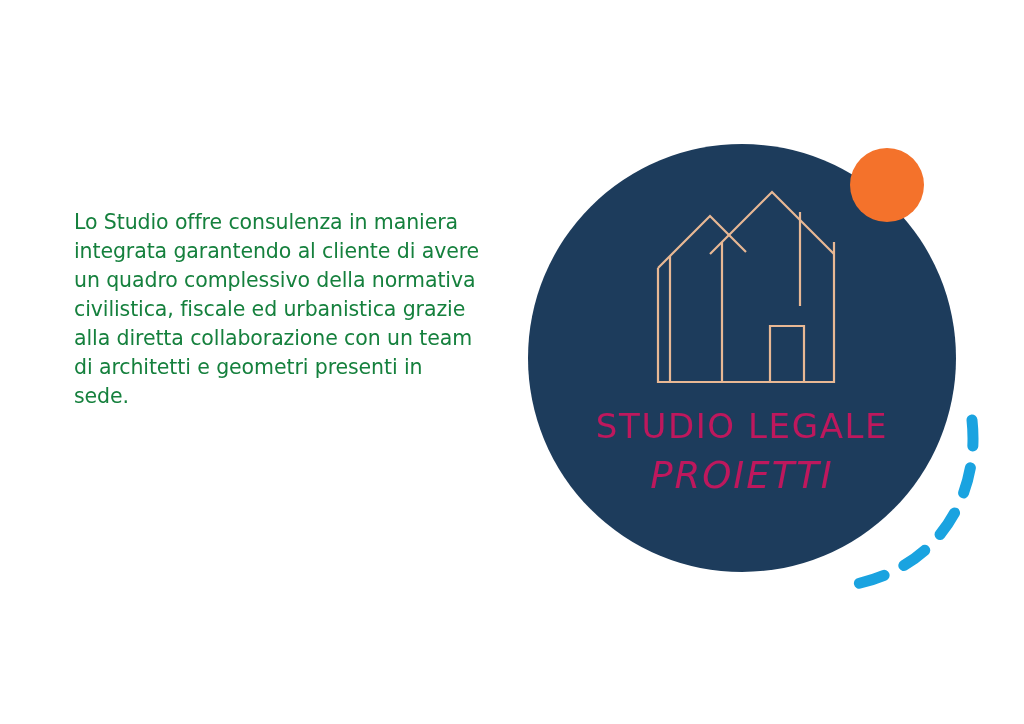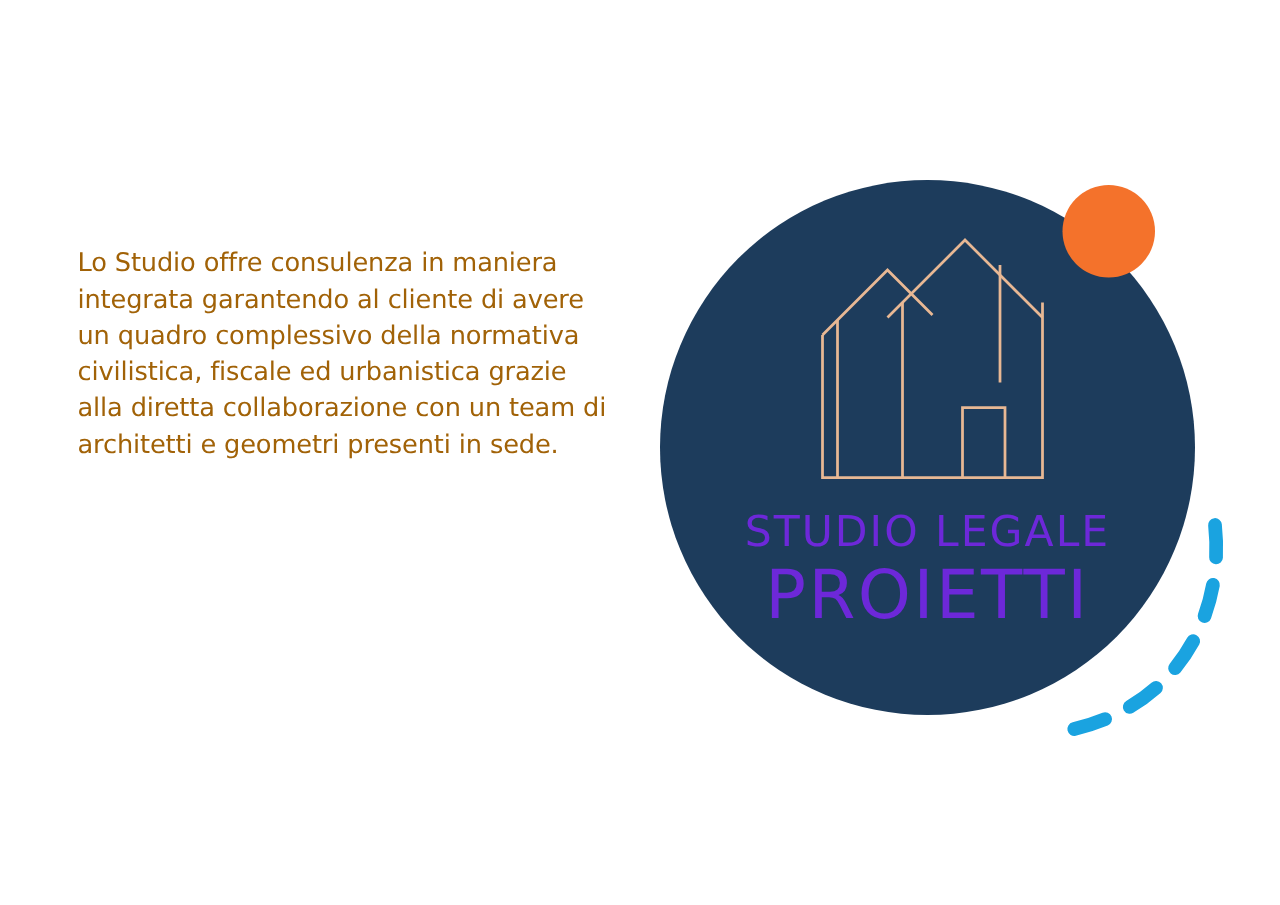--- a/index.html
+++ b/index.html
@@ -22,25 +22,25 @@
   }
 
   
   .text-column {
     position: absolute;
     left: 62px;
     top: 196px;
     width: 432px;
   }
   .paragraph {
-    color: #a16207;
+    color: #15803d;
     font-size: 20.5px;
     line-height: 29px;
     text-align: justify;
-    margin: 0;
+    margin: 12px;
     letter-spacing: -0.1px;
   }
   .paragraph.first {
     text-align: left;
   }
   .paragraph + .paragraph {
     margin-top: 30px;
   }
 
   
@@ -84,34 +84,35 @@
     height: 100%;
   }
 
   
   .wordmark {
     position: absolute;
     left: 36px;
     top: 268px;
     width: 356px;
     text-align: center;
-    color: #6d28d9;
+    color: #be185d;
   }
   .wordmark .line1 {
     font-size: 34px;
     letter-spacing: 1.6px;
     line-height: 40px;
     white-space: nowrap;
   }
   .wordmark .line2 {
-    font-size: 54px;
+    font-size: 37px;
     letter-spacing: 2px;
     line-height: 56px;
     white-space: nowrap;
     margin-top: 2px;
+    font-style: italic;
   }
 
   
   .dashed-arc {
     position: absolute;
     left: 216px;
     top: 260px;
     width: 236px;
     height: 200px;
     pointer-events: none;

